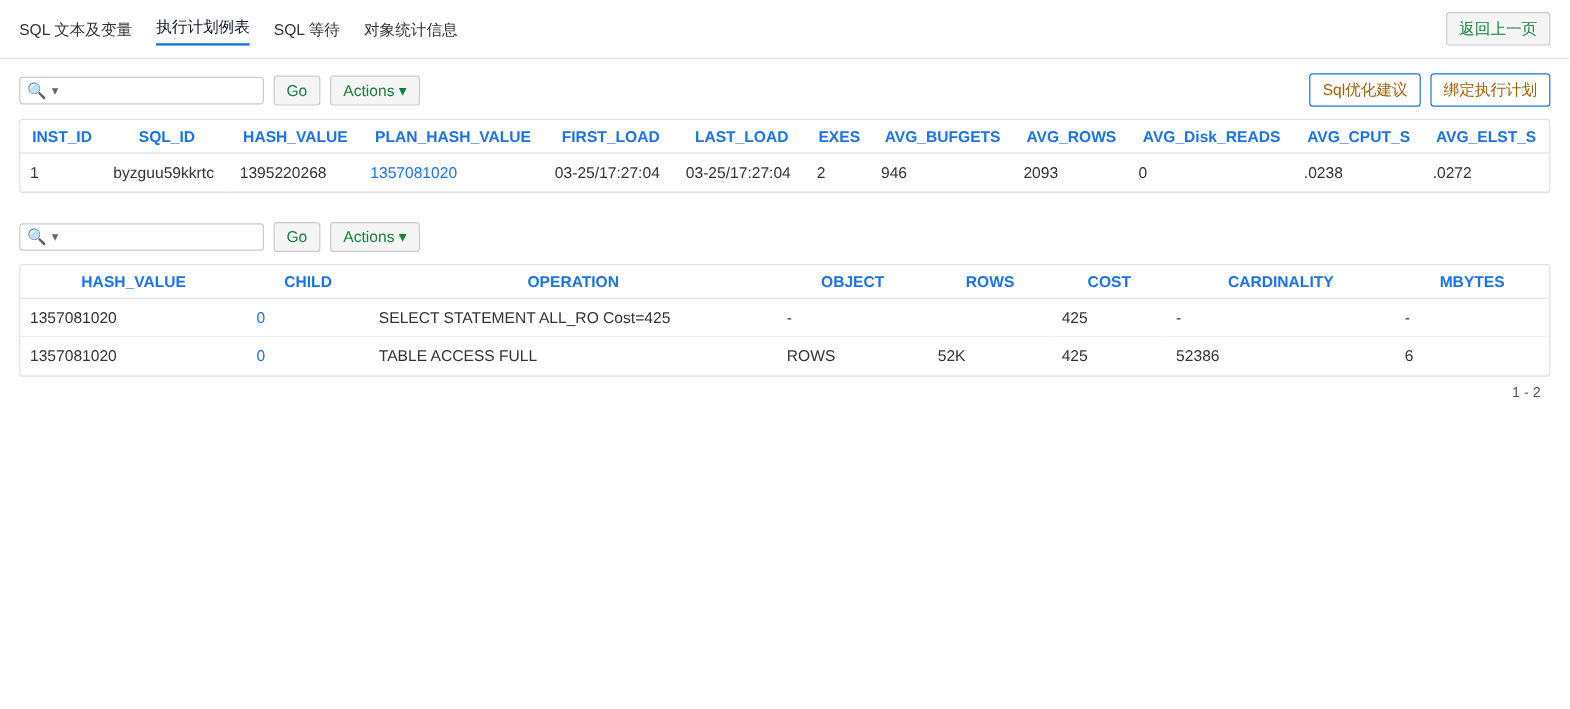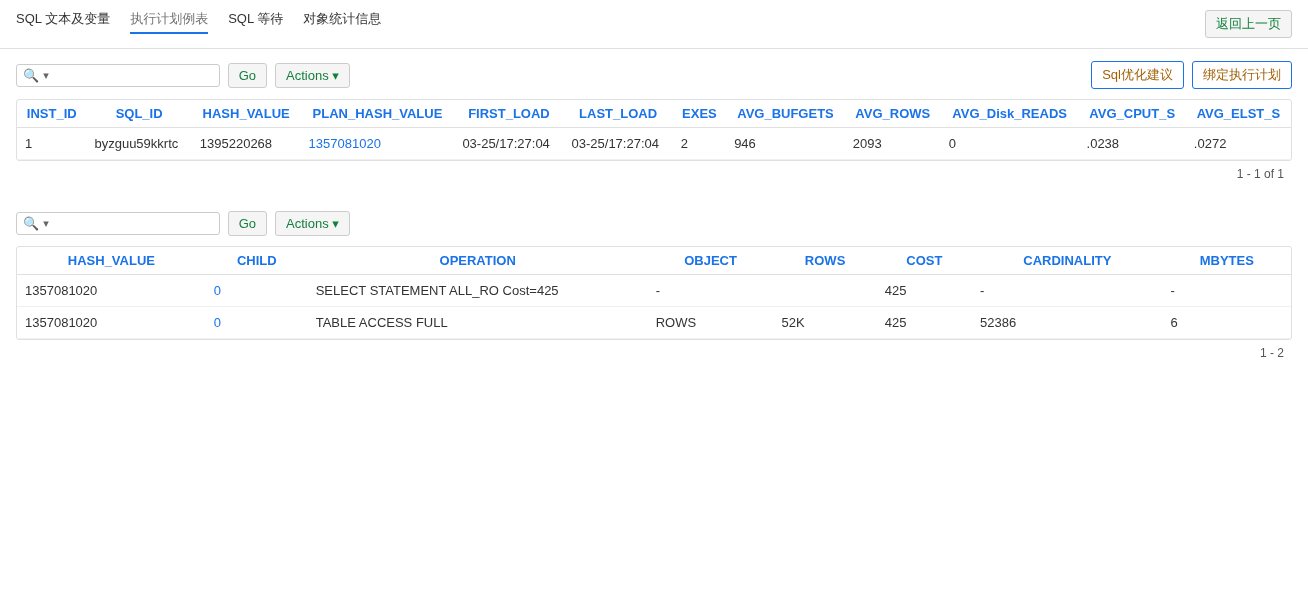--- a/index.html
+++ b/index.html
@@ -1,32 +1,32 @@
 <!DOCTYPE html>
 <html><head>
   <meta charset="utf-8">
   <style>
     * { box-sizing: border-box; margin: 0; padding: 0; }
     body { font-family: Arial, sans-serif; font-size: 13px; background: #fff; color: #333; }
 
     .tabs {
       display: flex;
-      align-items: flex-start;
+      align-items: flex-end;
       padding: 10px 16px;
       border-bottom: 1px solid #e0e0e0;
       gap: 20px;
     }
     .tab {
       color: #333;
       cursor: pointer;
       padding-bottom: 4px;
       font-size: 13px;
     }
     .tab.active {
-      color: #737373;
+      color: #0f172a;
       border-bottom: 2px solid #1a73e8;
     }
 
     .section {
       padding: 12px 16px;
     }
 
     .toolbar {
       display: flex;
       align-items: center;
@@ -173,21 +173,20 @@
           <td>2</td>
           <td>946</td>
           <td>2093</td>
           <td>0</td>
           <td>.0238</td>
           <td>.0272</td>
         </tr>
       </tbody>
     </table>
   </div>
-  <div class="pagination">1 - 1 of 1</div>
 </div>
 
 <div class="section">
   <div class="toolbar">
     <div class="search-box">
       <span class="search-icon">🔍</span>
       <span class="search-dropdown">▾</span>
       <input type="text" placeholder="" style="">
     </div>
     <button class="btn">Go</button>

